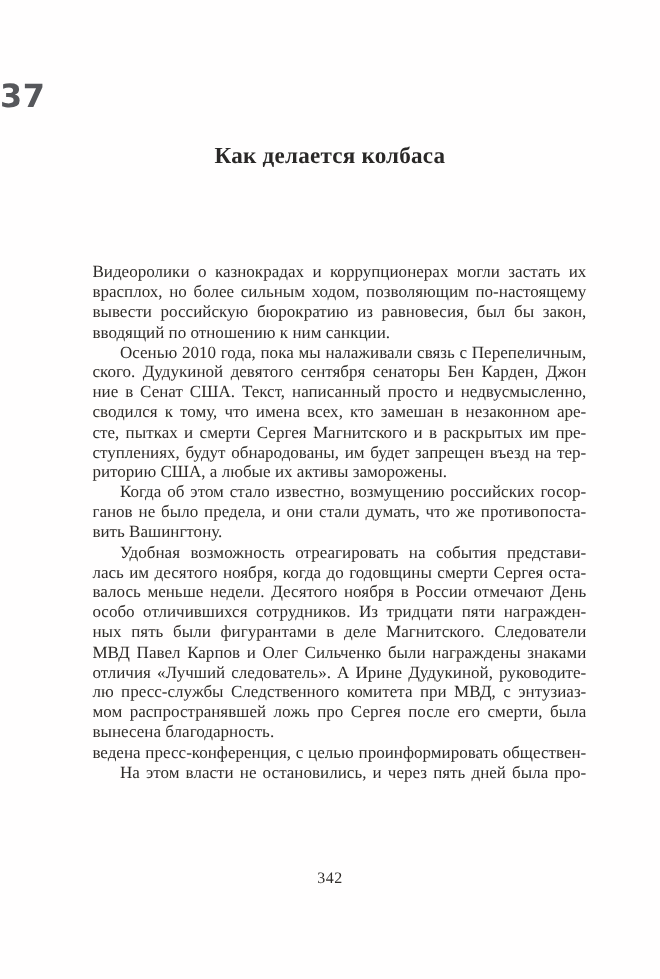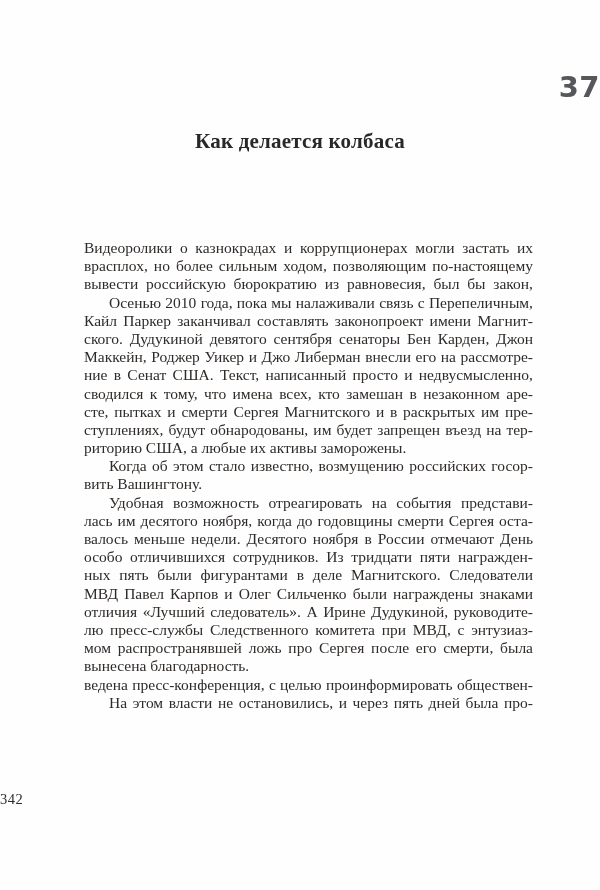--- a/index.html
+++ b/index.html
@@ -12,21 +12,21 @@
     width: 600px;
     height: 890px;
     background: var(--bg, #fffefe);
     overflow: hidden;
   }
   .chapter-number {
     position: absolute;
     top: 70px;
     left: 0;
     width: 100%;
-    text-align: right;
+    text-align: left;
     font-family: "DejaVu Sans", sans-serif;
     font-weight: bold;
     font-size: 29px;
     letter-spacing: 0.5px;
     color: var(--num-color, #56575b);
   }
   .chapter-title {
     position: absolute;
     top: 129px;
     left: 0;
@@ -56,52 +56,52 @@
     text-align-last: justify;
     white-space: normal;
   }
   .line.para-end { text-align-last: left; }
   .line.indent { text-indent: 25px; }
   .page-number {
     position: absolute;
     top: 791px;
     left: 0;
     width: 100%;
-    text-align: left;
+    text-align: center;
     font-family: "Liberation Serif", serif;
     font-size: 14.5px;
     letter-spacing: 0.5px;
     color: var(--body-color, #33312f);
   }
 </style>
 </head>
 <body>
 
 <div class="page">
   <div class="chapter-number">37</div>
   <h1 class="chapter-title">Как делается колбаса</h1>
   <div class="body-text" id="body-text">
       <div class="paragraph">
         <div class="line">Видеоролики о казнокрадах и коррупционерах могли застать их</div>
         <div class="line">врасплох, но более сильным ходом, позволяющим по-настоящему</div>
         <div class="line">вывести российскую бюрократию из равновесия, был бы закон,</div>
+        <div class="line para-end">вводящий по отношению к ним санкции.</div>
       </div>
       <div class="paragraph">
         <div class="line indent">Осенью 2010 года, пока мы налаживали связь с Перепеличным,</div>
-        <div class="line">Кайл Паркер заканчивал составлять законопроект имени Магнит-</div>
         <div class="line">ского. Дудукиной девятого сентября сенаторы Бен Карден, Джон</div>
-        <div class="line">Маккейн, Роджер Уикер и Джо Либерман внесли его на рассмотре-</div>
         <div class="line">ние в Сенат США. Текст, написанный просто и недвусмысленно,</div>
         <div class="line">сводился к тому, что имена всех, кто замешан в незаконном аре-</div>
         <div class="line">сте, пытках и смерти Сергея Магнитского и в раскрытых им пре-</div>
         <div class="line">ступлениях, будут обнародованы, им будет запрещен въезд на тер-</div>
         <div class="line para-end">риторию США, а любые их активы заморожены.</div>
       </div>
       <div class="paragraph">
         <div class="line indent">Когда об этом стало известно, возмущению российских госор-</div>
+        <div class="line">ганов не было предела, и они стали думать, что же противопоста-</div>
         <div class="line para-end">вить Вашингтону.</div>
       </div>
       <div class="paragraph">
         <div class="line indent">Удобная возможность отреагировать на события представи-</div>
         <div class="line">лась им десятого ноября, когда до годовщины смерти Сергея оста-</div>
         <div class="line">валось меньше недели. Десятого ноября в России отмечают День</div>
         <div class="line">особо отличившихся сотрудников. Из тридцати пяти награжден-</div>
         <div class="line">ных пять были фигурантами в деле Магнитского. Следователи</div>
         <div class="line">МВД Павел Карпов и Олег Сильченко были награждены знаками</div>
         <div class="line">отличия «Лучший следователь». А Ирине Дудукиной, руководите-</div>

